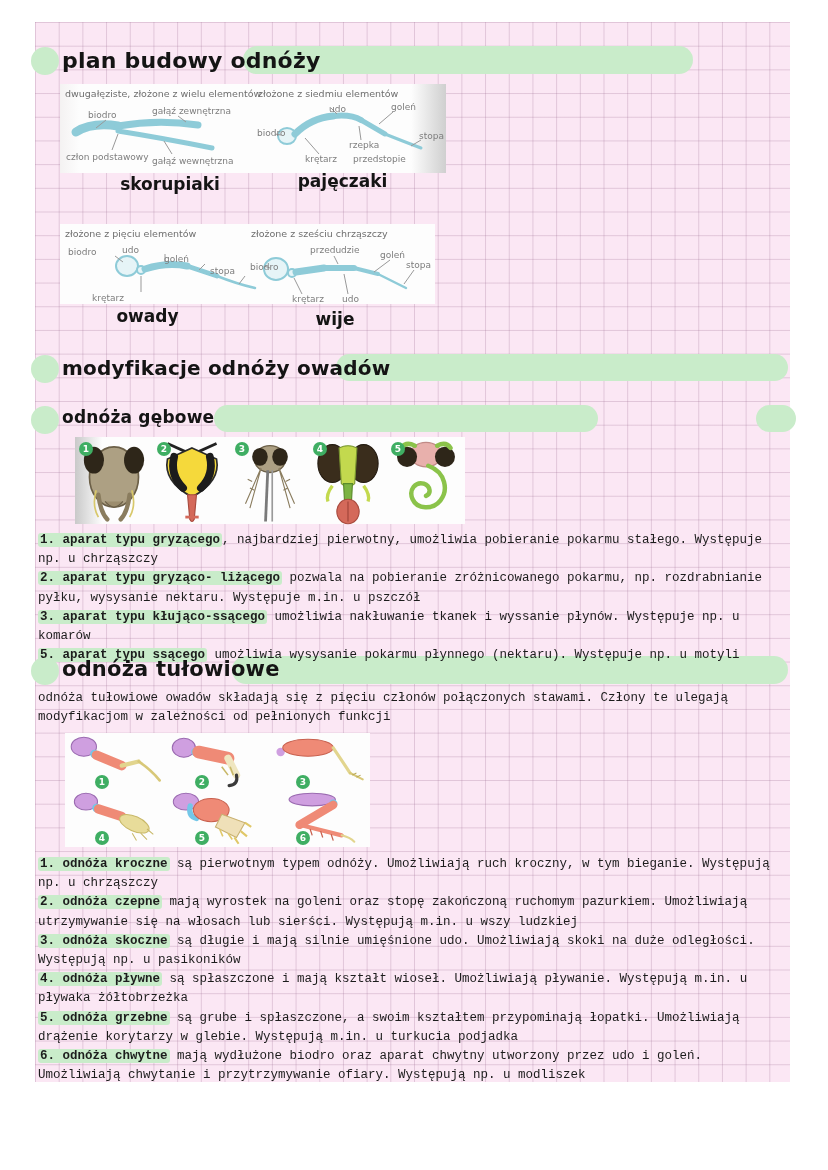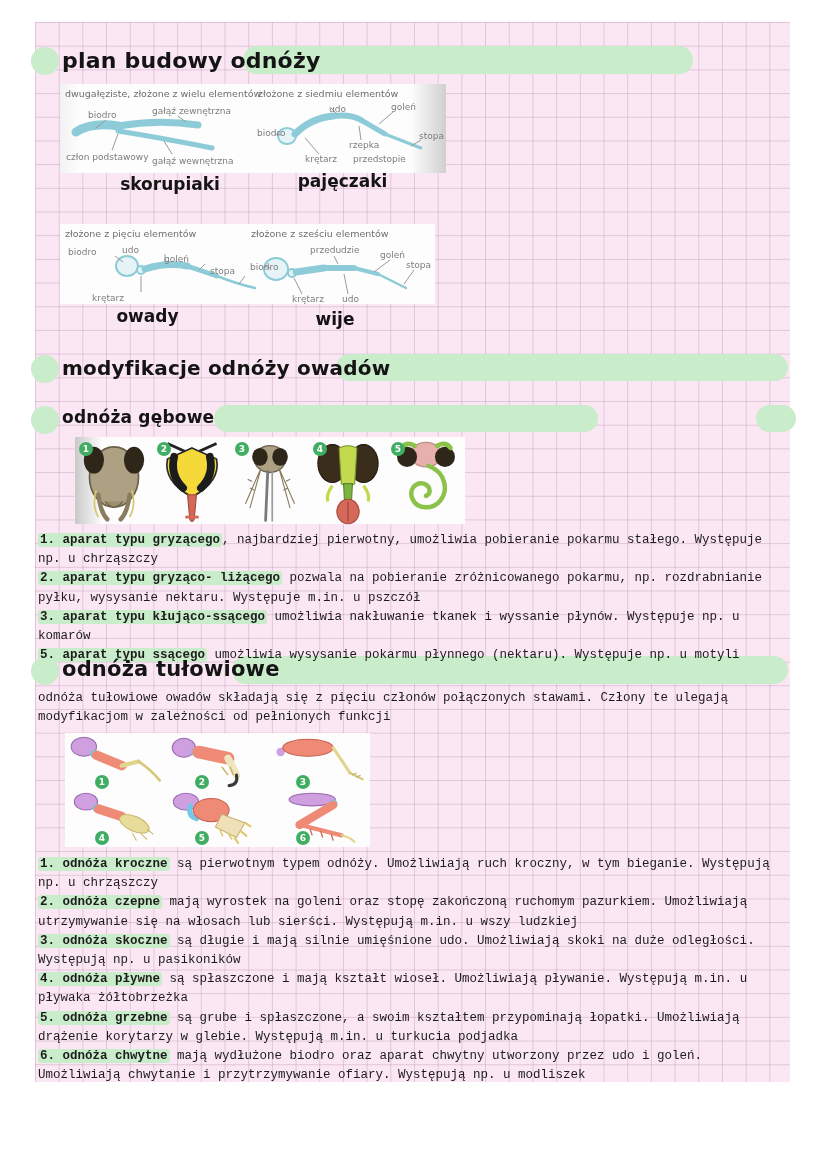--- a/index.html
+++ b/index.html
@@ -96,21 +96,21 @@
         <line x1="150" y1="52" x2="144" y2="60" stroke="#999" stroke-width="1"></line>
         <line x1="46" y1="68" x2="46" y2="52" stroke="#999" stroke-width="1"></line>
       </svg>
       <span class="lbl" style="left:8px;top:23px;">biodro</span>
       <span class="lbl" style="left:62px;top:21px;">udo</span>
       <span class="lbl" style="left:104px;top:30px;">goleń</span>
       <span class="lbl" style="left:150px;top:42px;">stopa</span>
       <span class="lbl" style="left:32px;top:69px;">krętarz</span>
     </div>
     <div class="diag" style="left:186px;top:0;width:189px;height:80px;">
-      <span class="diag-title" style="left:5px;top:4px;">złożone z sześciu elementów</span>
+      <span class="diag-title" style="left:5px;top:4px;">złożone z sześciu chrząszczy</span>
       <svg width="189" height="80" viewBox="0 0 189 80">
         <ellipse cx="30" cy="45" rx="12" ry="11" fill="#e6f4f7" stroke="#8ecbd8" stroke-width="2"></ellipse>
         <circle cx="46" cy="49" r="4" fill="#e6f4f7" stroke="#8ecbd8" stroke-width="2"></circle>
         <path d="M50,48 L78,44" fill="none" stroke="#8ecbd8" stroke-width="7" stroke-linecap="round"></path>
         <path d="M78,44 L108,44" fill="none" stroke="#8ecbd8" stroke-width="6" stroke-linecap="round"></path>
         <path d="M108,44 L132,50" fill="none" stroke="#8ecbd8" stroke-width="4" stroke-linecap="round"></path>
         <path d="M132,50 Q148,58 160,64" fill="none" stroke="#8ecbd8" stroke-width="2.5" stroke-linecap="round"></path>
         <line x1="18" y1="42" x2="24" y2="44" stroke="#999" stroke-width="1"></line>
         <line x1="88" y1="32" x2="92" y2="40" stroke="#999" stroke-width="1"></line>
         <line x1="144" y1="36" x2="128" y2="48" stroke="#999" stroke-width="1"></line>

